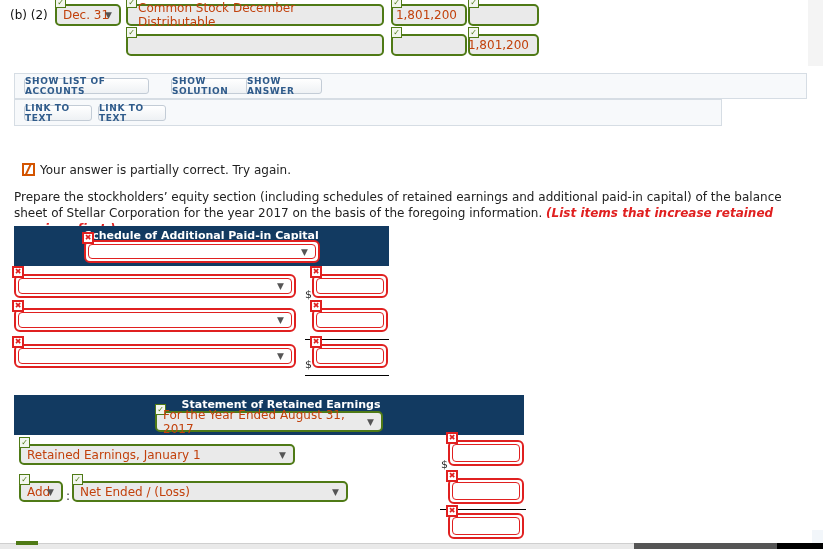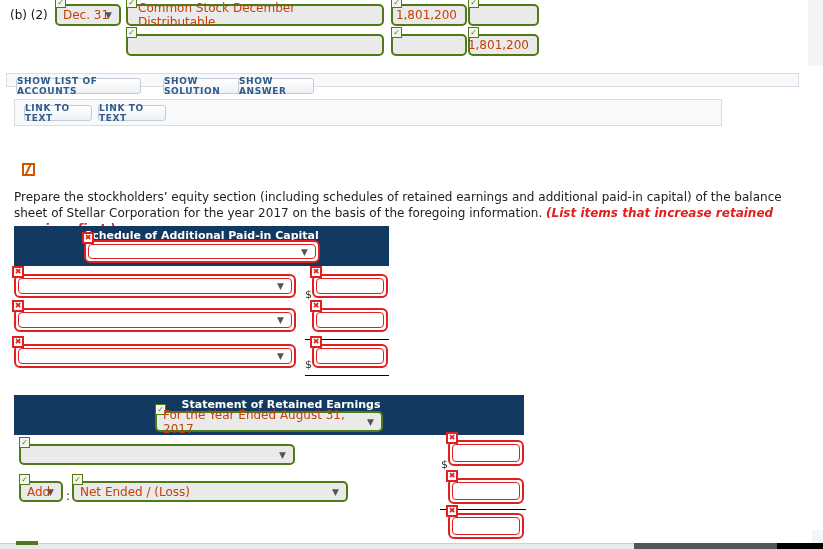--- a/index.html
+++ b/index.html
@@ -299,32 +299,33 @@
     <div class="fld right"></div>
   </div>
 
   <div class="ok-wrap" style="left:468px; top:34px; width:71px; height:22px;">
     <span class="ok-badge">✓</span>
     <div class="fld right">1,801,200</div>
   </div>
 
   <div class="topright-strip"></div>
 
-  <div class="btnpanel" style="left:6px; top:73px; width:793px; height:14px;">
+  <div class="btnpanel" style="left:14px; top:73px; width:793px; height:26px;">
     <div class="btn" style="left:9px; top:4px; width:125px; height:16px;">SHOW LIST OF ACCOUNTS</div>
     <div class="btn" style="left:140px; top:4px; width:85px; height:16px;margin-left:16px;">SHOW SOLUTION</div>
     <div class="btn" style="left:231px; top:4px; width:76px; height:16px;">SHOW ANSWER</div>
   </div>
 
   <div class="btnpanel" style="left:14px; top:99px; width:708px; height:27px;">
     <div class="btn" style="left:9px; top:5px; width:68px; height:16px;">LINK TO TEXT</div>
     <div class="btn" style="left:83px; top:5px; width:68px; height:16px;">LINK TO TEXT</div>
   </div>
 
   <div class="status-icon" style="left:22px; top:163px;"></div>
+  <div class="status-text" style="left:40px; top:163px;">Your answer is partially correct.  Try again.</div>
 
   <div class="prompt" style="left:14px; top:189px; width:795px;">
     <span>Prepare the stockholders’ equity section (including schedules of retained earnings and additional paid-in capital) of the balance sheet of Stellar Corporation for the year 2017 on the basis of the foregoing information. </span><span class="hint">(List items that increase retained earnings first.)</span>
   </div>
 
   <div class="sched-hdr" style="left:14px; top:226px; width:375px; height:40px;">
     <div class="sched-title" style="top:3px;">Schedule of Additional Paid-in Capital</div>
   </div>
 
   <div class="bad-wrap" style="left:84px; top:240px; width:236px; height:23px;">
@@ -386,20 +387,21 @@
   </div>
 
   <div class="ok-wrap" style="left:155px; top:411px; width:228px; height:21px;">
     <span class="ok-badge">✓</span>
     <div class="fld pad">For the Year Ended August 31, 2017</div>
     <span class="caret">▼</span>
   </div>
 
   <div class="ok-wrap" style="left:19px; top:444px; width:276px; height:21px;">
     <span class="ok-badge">✓</span>
+    <div class="fld pad">Retained Earnings, January 1</div>
     <span class="caret">▼</span>
   </div>
   <div class="dollar" style="left:441px; top:458px;">$</div>
   <div class="bad-wrap" style="left:448px; top:440px; width:76px; height:26px;">
     <span class="bad-badge">✖</span>
     <div class="bad-inner">
       <div class="fld right"></div>
     </div>
   </div>
 

